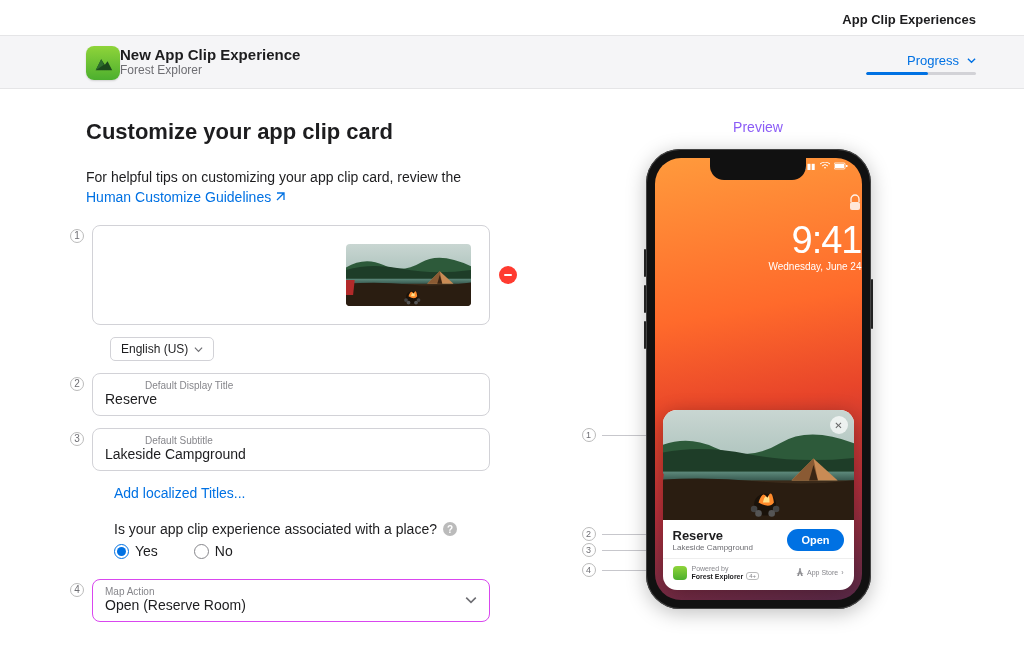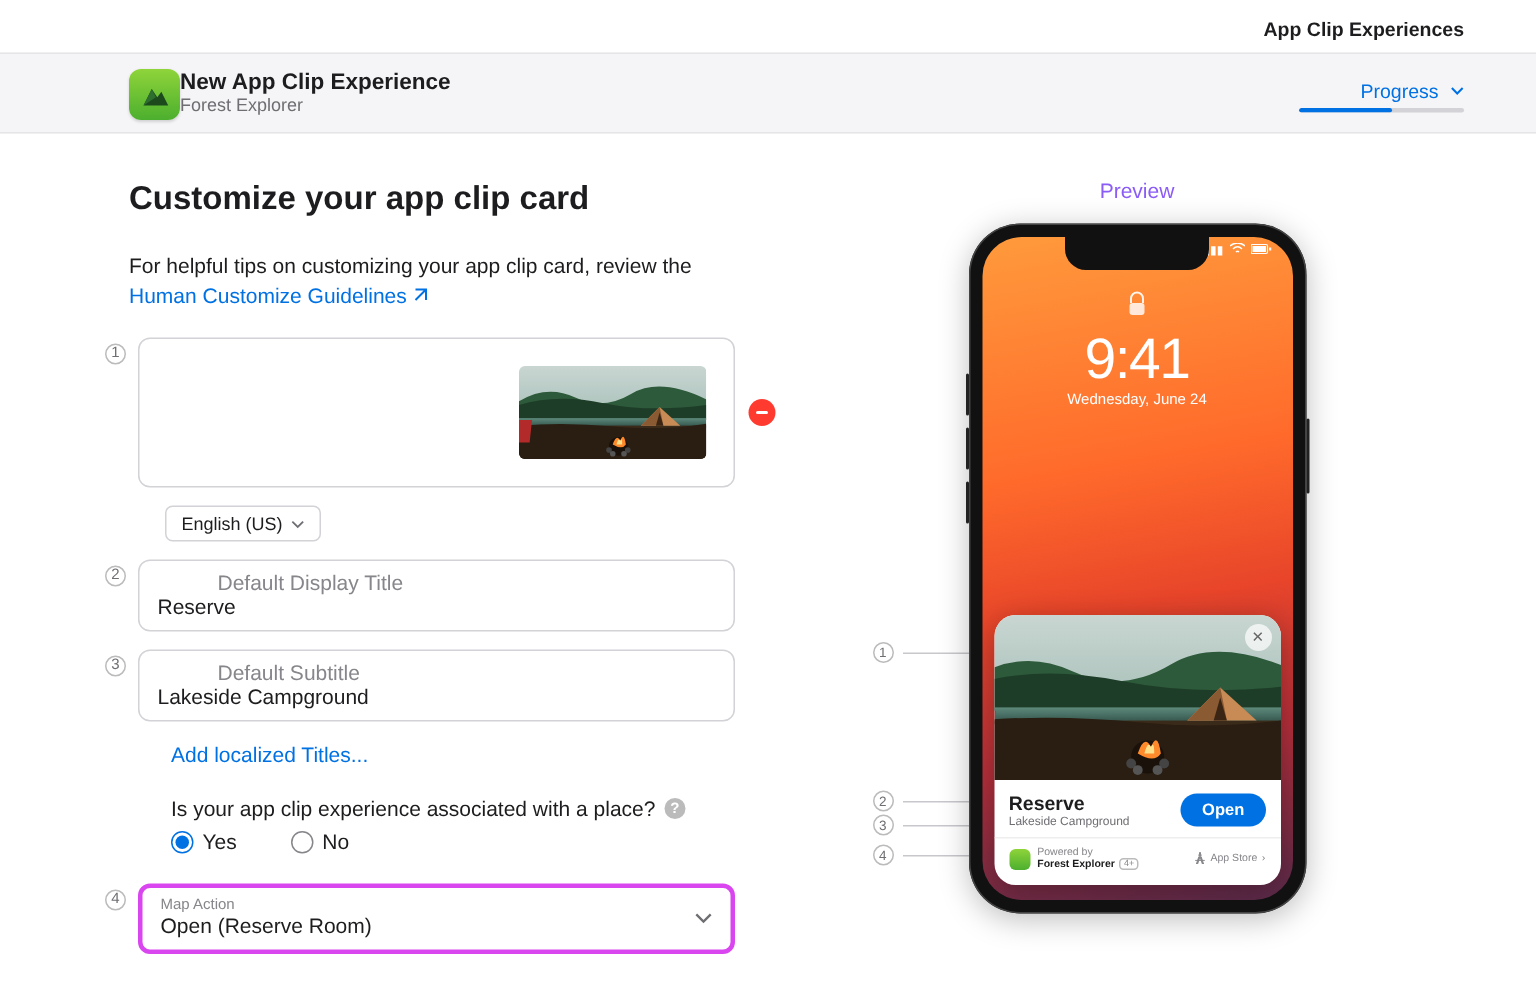--- a/index.html
+++ b/index.html
@@ -96,35 +96,35 @@
     cursor:pointer;
   }
   .remove-btn::before{ content:""; width:8px; height:2px; background:#fff; border-radius:1px;}
   .lang-select {
     display:inline-flex; align-items:center; gap:6px;
     border:1px solid #d2d2d7; border-radius:5px;
     padding:4px 10px; font-size:12px; cursor:pointer; background:#fff;
     margin-left:18px;
   }
   .field { padding:6px 12px 8px; }
-  .field label{ font-size:14px; color:#86868b; display:block;padding-left:40px; }
+  .field label{ font-size:10px; color:#86868b; display:block;padding-left:40px; }
   .field .val{ font-size:14px; color:#1d1d1f; }
   .localized-link{ color:#0071e3; font-size:14px; cursor:pointer; margin-left:22px; padding:2px 0;}
   .question{ font-size:14px; margin-left:22px; display:flex; align-items:center; gap:6px;}
   .help-icon{
     width:14px;height:14px;border-radius:50%;background:#bbb;color:#fff;font-size:10px;
     display:inline-flex;align-items:center;justify-content:center;font-weight:700;
   }
   .radios{ margin-left:22px; display:flex; gap:36px; margin-top:6px; margin-bottom:8px;}
   .radio{ display:flex; align-items:center; gap:6px; font-size:14px; cursor:pointer;}
   .radio-dot{ width:15px;height:15px;border-radius:50%;border:1px solid #86868b; position:relative;}
   .radio-dot.checked{ border-color:#0071e3; }
   .radio-dot.checked::after{ content:"";position:absolute;inset:2px;border-radius:50%;background:#0071e3;}
   .select-field{
-    flex:1; border:3px solid #d946ef; border-radius:8px; padding:6px 12px 8px;
+    flex:1; border:1px solid #d946ef; border-radius:8px; padding:6px 12px 8px;
     display:flex; align-items:center; justify-content:space-between; cursor:pointer;
   }
   .select-field .lbls label{ font-size:10px; color:#86868b; display:block;}
   .select-field .lbls .val{ font-size:14px;}
   
   .preview-title{ font-size:14px; font-weight:400; margin-bottom:14px; color:#8b5cf6;}
   .phone-wrap{ position:relative; }
   .phone{
     width:225px; height:460px;
     background:#111; border-radius:34px; padding:9px;
@@ -141,21 +141,21 @@
     background: linear-gradient(170deg,#ff9a3c 0%,#ff6a2b 35%,#e8452a 55%,#b62f3b 75%,#5a2a4a 100%);
   }
   .notch{
     position:absolute; top:0; left:50%; transform:translateX(-50%);
     width:96px; height:22px; background:#111; border-radius:0 0 14px 14px; z-index:20;
   }
   .status-bar{
     position:absolute; top:4px; left:0; right:0; display:flex; justify-content:flex-end;
     padding:0 14px; gap:4px; color:#fff; font-size:8px; z-index:15;
   }
-  .lock-area{ text-align:center; color:#fff; padding-top:36px; z-index:5; position:relative;}
+  .lock-area{ text-align:right; color:#fff; padding-top:36px; z-index:5; position:relative;}
   .lock-area svg{ opacity:.9;}
   .lock-time{ font-size:38px; font-weight:200; letter-spacing:-1px; line-height:1; margin-top:6px;}
   .lock-date{ font-size:10px; margin-top:2px;}
   .clip-card{
     position:absolute; left:8px; right:8px; bottom:10px;
     background:#fff; border-radius:14px; overflow:hidden;
     box-shadow:0 4px 20px rgba(0,0,0,.3);
     z-index:10;
   }
   .clip-img{ height:110px; position:relative; }

